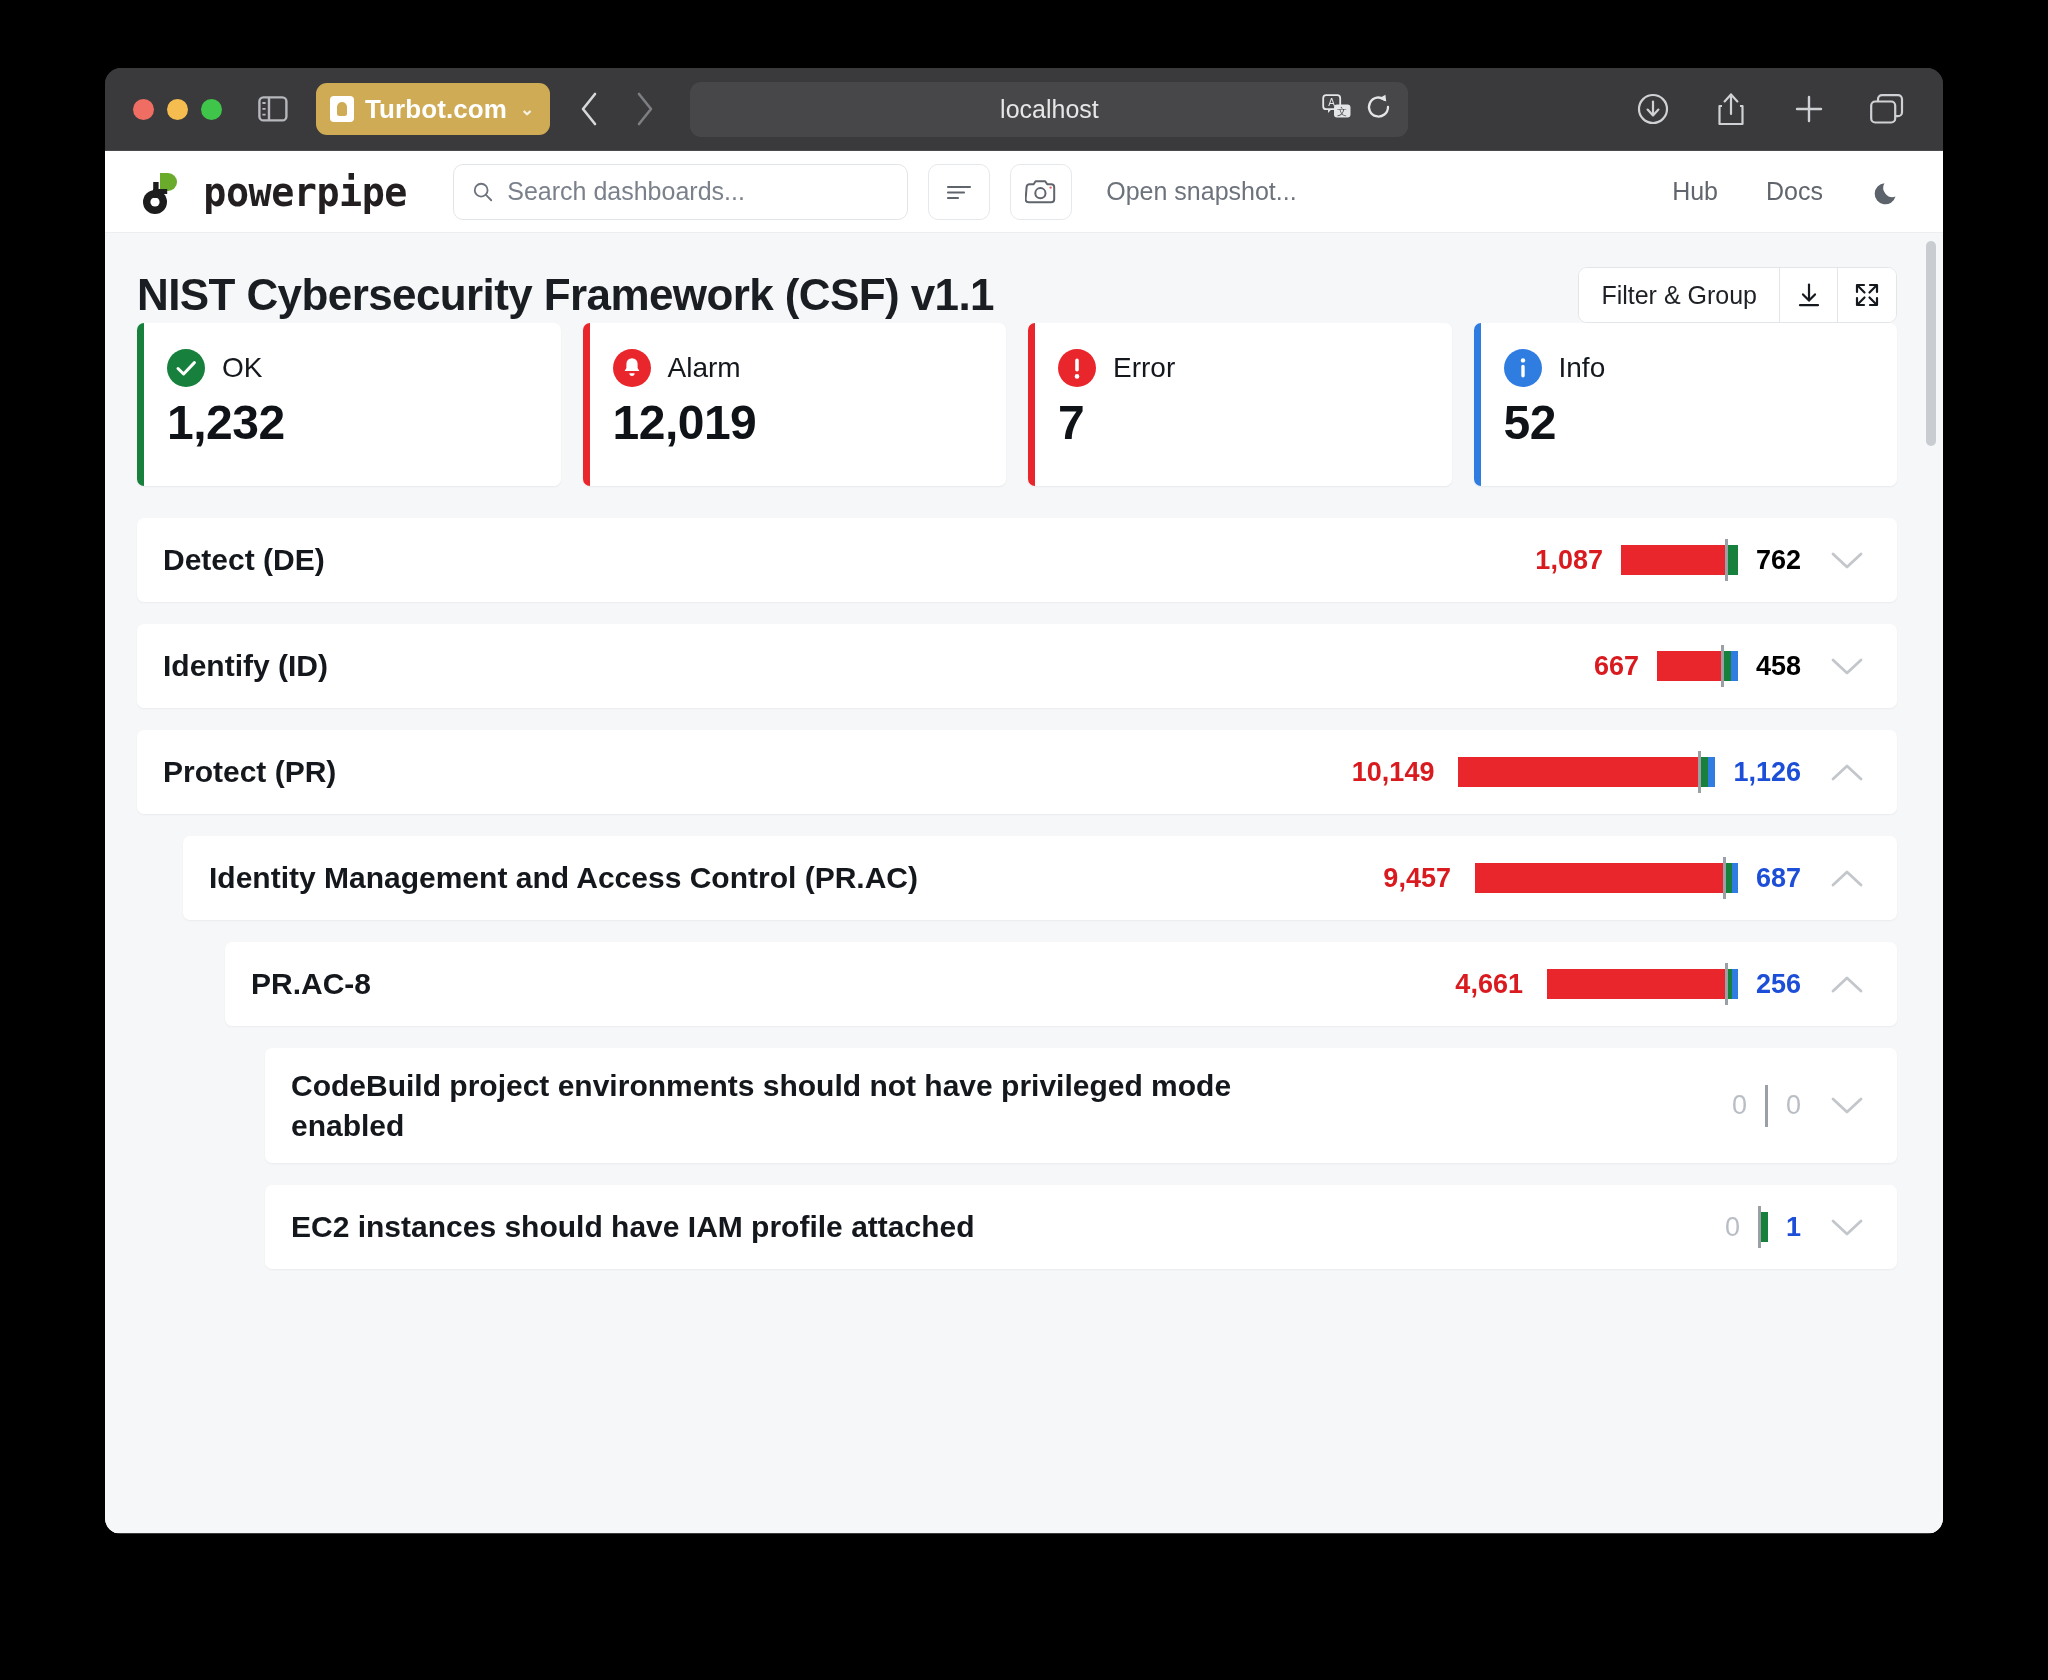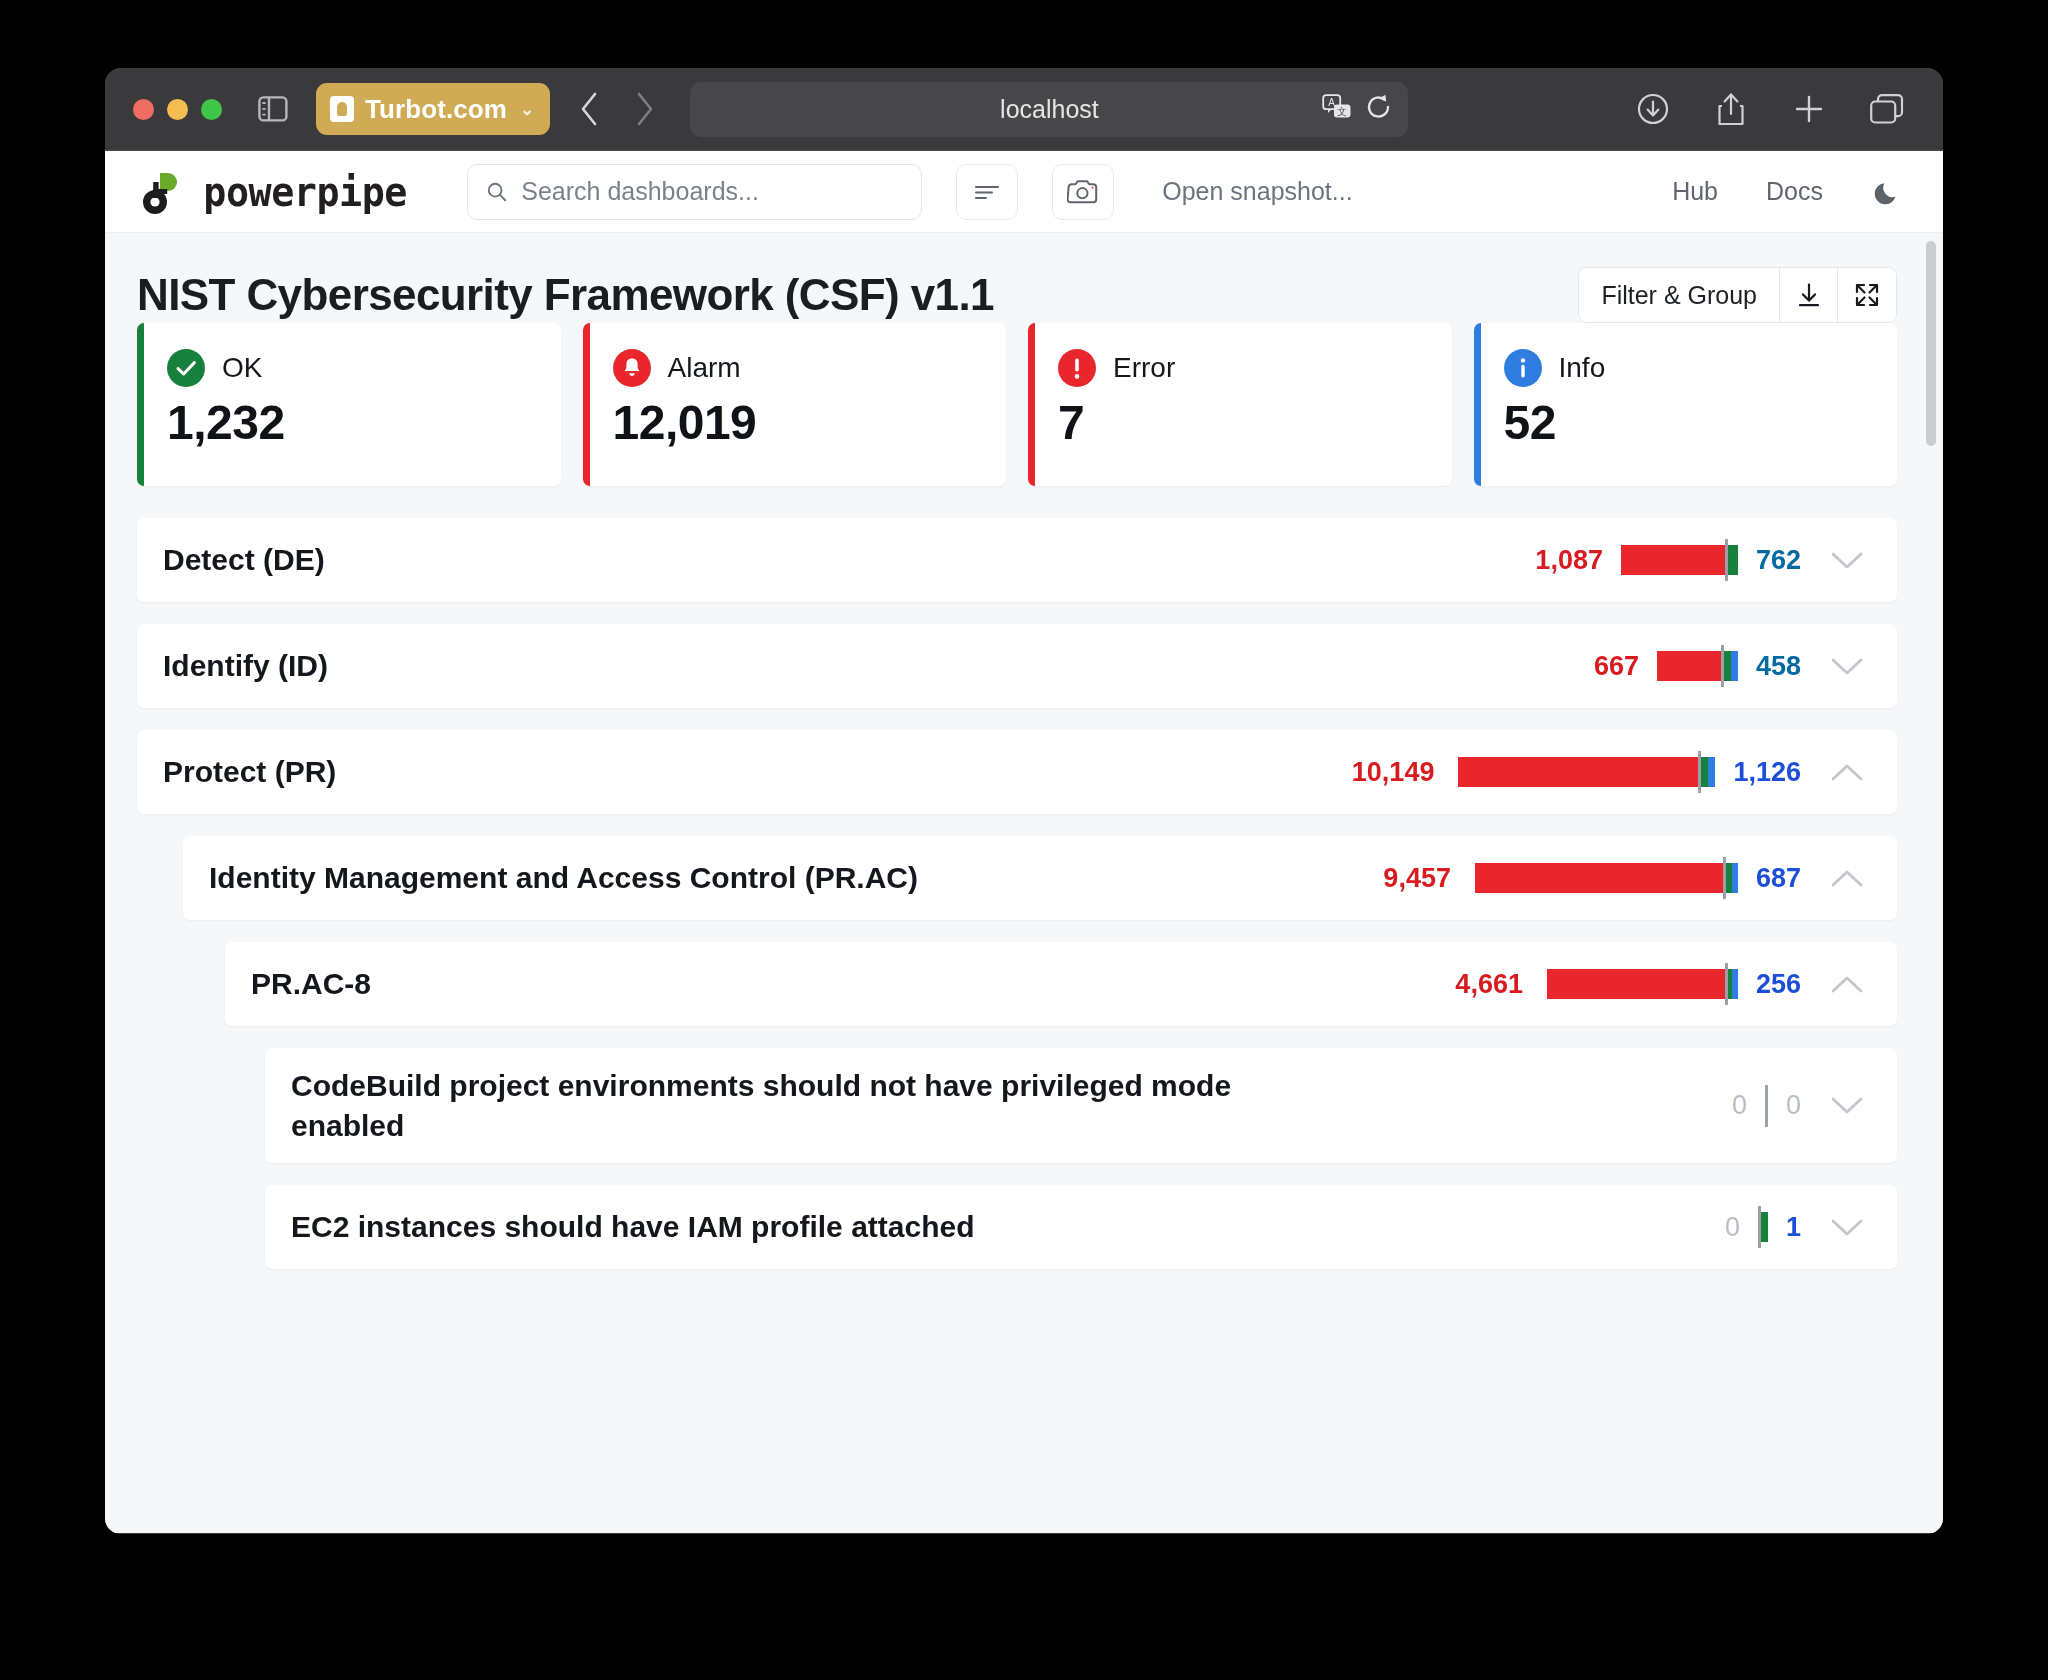--- a/index.html
+++ b/index.html
@@ -151,21 +151,21 @@
   }
 
   
   #app-navbar {
     height: 82px;
     background: #ffffff;
     border-bottom: 1px solid #eceef0;
     display: flex;
     align-items: center;
     padding: 0 38px 0 32px;
-    gap: 14px;
+    gap: 0;
   }
 
   .brand {
     display: flex; align-items: center; gap: 14px;
     margin-right: 42px;
   }
   .brand-mark { width: 48px; height: 48px; flex: none; }
   .brand-word {
     font-size: 40px;
     font-weight: 700;
@@ -351,21 +351,21 @@
     min-width: 0;
     white-space: nowrap;
   }
   .count-alarm.zero { color: #b9bdc4; font-weight: 400; }
   .count-ok {
     font-size: 27px;
     font-weight: 700;
     color: #1d4ed8;
     white-space: nowrap;
   }
-  .count-ok.gray { color: #0369a1; text-align: right; }
+  .count-ok.gray { color: #000000; text-align: right; }
   .count-ok.zero { color: #b9bdc4; font-weight: 400; }
 
   
   .mini-bar {
     position: relative;
     height: 30px;
     display: flex;
     align-items: stretch;
     margin: 0 18px;
   }

